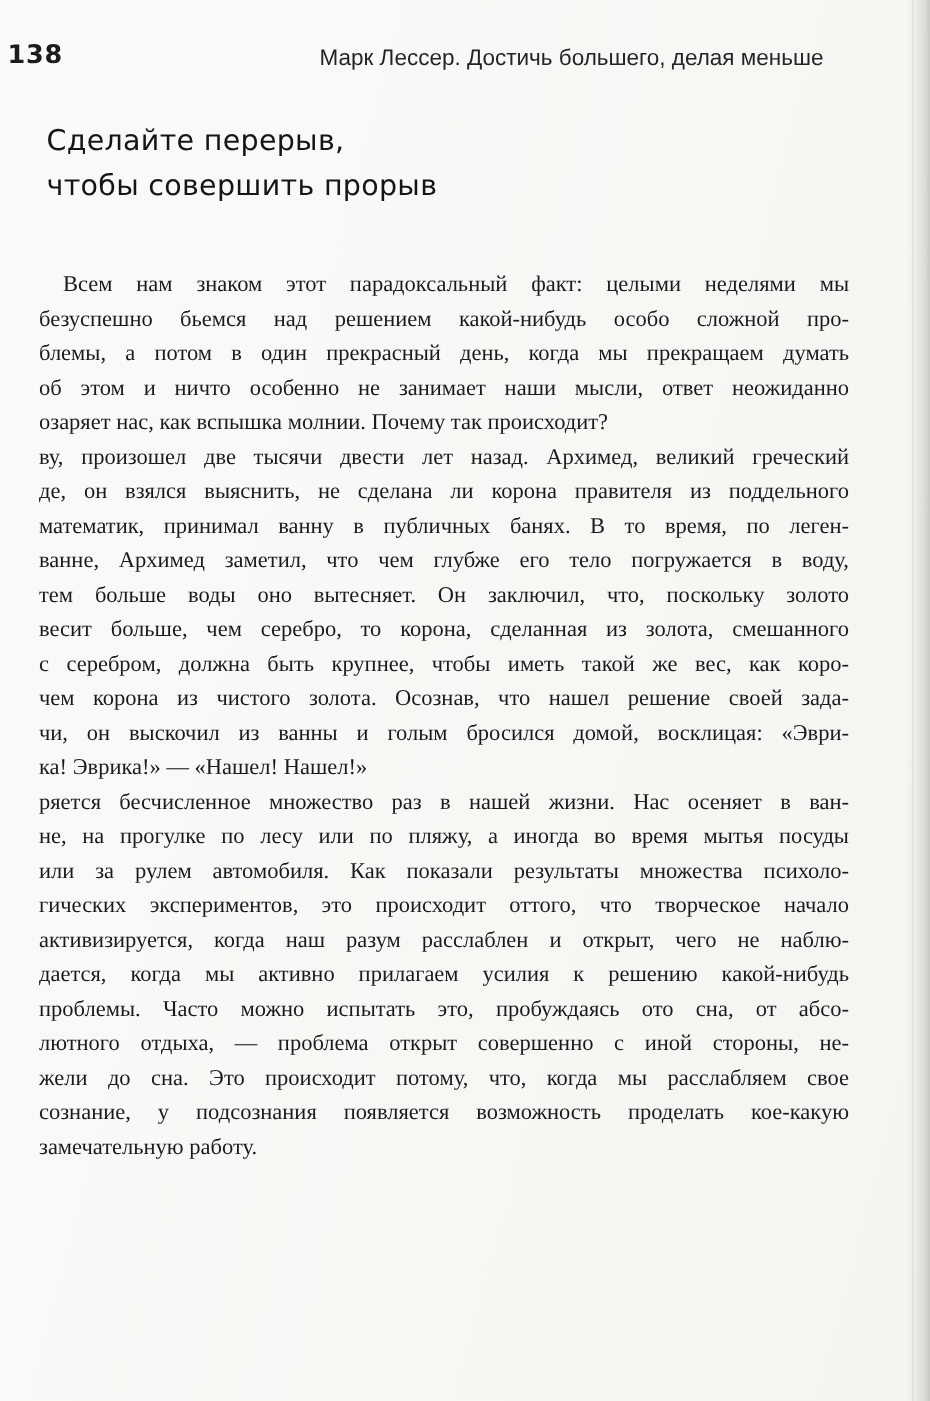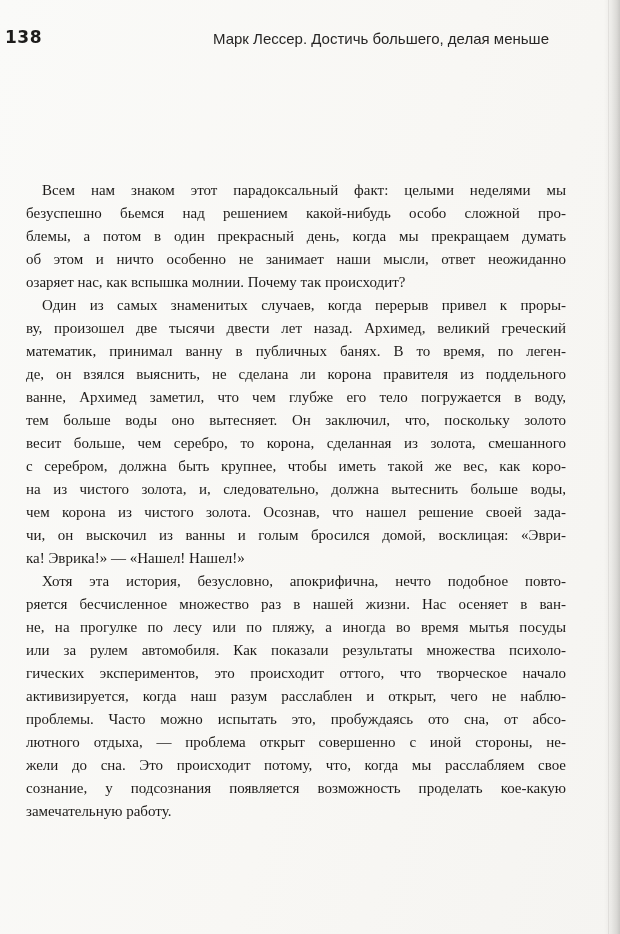--- a/index.html
+++ b/index.html
@@ -99,50 +99,52 @@
 </style>
 </head>
 <body>
 
 <div class="page">
 
   <div class="page-number">138</div>
 
   <div class="running-title">Марк Лессер. Достичь большего, делая меньше</div>
 
+  <h1 class="chapter-heading">
+    <span>Сделайте перерыв,</span><br>
+    <span>чтобы совершить прорыв</span>
+  </h1>
 
   <div class="text-block">
       <div class="para">
         <div class="line first">Всем нам знаком этот парадоксальный факт: целыми неделями мы</div>
         <div class="line">безуспешно бьемся над решением какой-нибудь особо сложной про-</div>
         <div class="line">блемы, а потом в один прекрасный день, когда мы прекращаем думать</div>
         <div class="line">об этом и ничто особенно не занимает наши мысли, ответ неожиданно</div>
         <div class="line last">озаряет нас, как вспышка молнии. Почему так происходит?</div>
       </div>
       <div class="para">
-        <div class="line first">Один из самых знаменитых случаев, когда перерыв привел к проры-</div>
         <div class="line">ву, произошел две тысячи двести лет назад. Архимед, великий греческий</div>
+        <div class="line">де, он взялся выяснить, не сделана ли корона правителя из поддельного</div>
         <div class="line">математик, принимал ванну в публичных банях. В то время, по леген-</div>
-        <div class="line">де, он взялся выяснить, не сделана ли корона правителя из поддельного</div>
         <div class="line">ванне, Архимед заметил, что чем глубже его тело погружается в воду,</div>
         <div class="line">тем больше воды оно вытесняет. Он заключил, что, поскольку золото</div>
         <div class="line">весит больше, чем серебро, то корона, сделанная из золота, смешанного</div>
         <div class="line">с серебром, должна быть крупнее, чтобы иметь такой же вес, как коро-</div>
-        <div class="line">на из чистого золота, и, следовательно, должна вытеснить больше воды,</div>
         <div class="line">чем корона из чистого золота. Осознав, что нашел решение своей зада-</div>
         <div class="line">чи, он выскочил из ванны и голым бросился домой, восклицая: «Эври-</div>
         <div class="line last">ка! Эврика!» — «Нашел! Нашел!»</div>
       </div>
       <div class="para">
-        <div class="line first">Хотя эта история, безусловно, апокрифична, нечто подобное повто-</div>
         <div class="line">ряется бесчисленное множество раз в нашей жизни. Нас осеняет в ван-</div>
         <div class="line">не, на прогулке по лесу или по пляжу, а иногда во время мытья посуды</div>
         <div class="line">или за рулем автомобиля. Как показали результаты множества психоло-</div>
         <div class="line">гических экспериментов, это происходит оттого, что творческое начало</div>
         <div class="line">активизируется, когда наш разум расслаблен и открыт, чего не наблю-</div>
+        <div class="line">дается, когда мы активно прилагаем усилия к решению какой-нибудь</div>
         <div class="line">проблемы. Часто можно испытать это, пробуждаясь ото сна, от абсо-</div>
         <div class="line">лютного отдыха, — проблема открыт совершенно с иной стороны, не-</div>
         <div class="line">жели до сна. Это происходит потому, что, когда мы расслабляем свое</div>
         <div class="line">сознание, у подсознания появляется возможность проделать кое-какую</div>
         <div class="line last">замечательную работу.</div>
       </div>
     </div>
 
   <div class="page-edge-line"></div>
   <div class="page-edge-shadow"></div>

